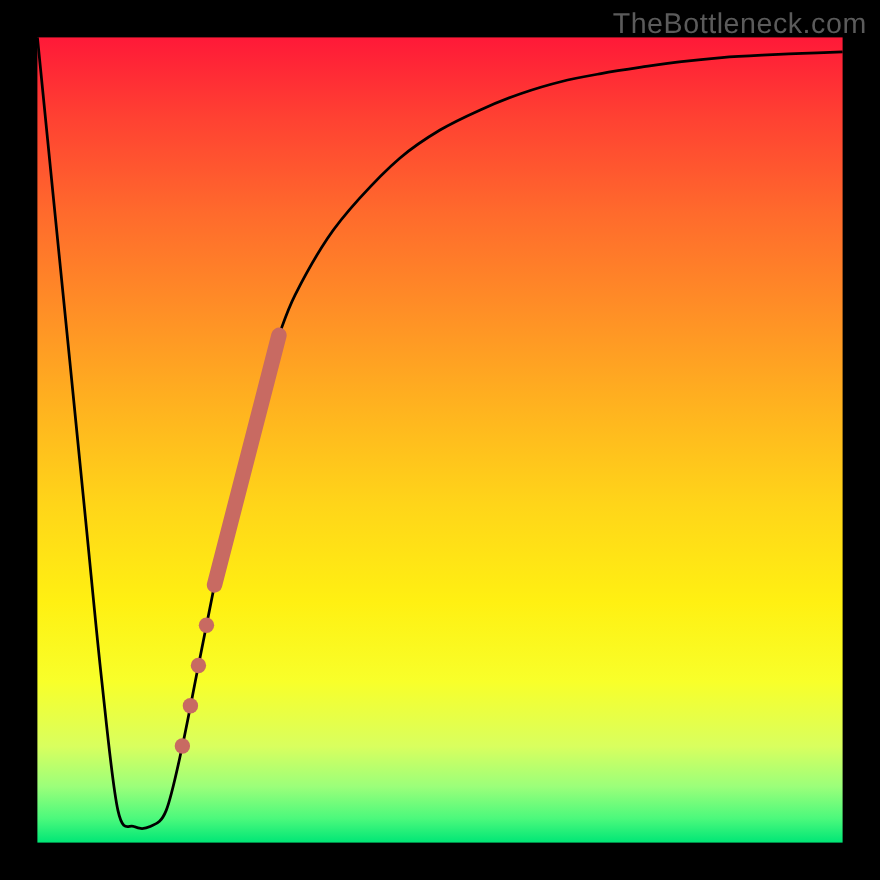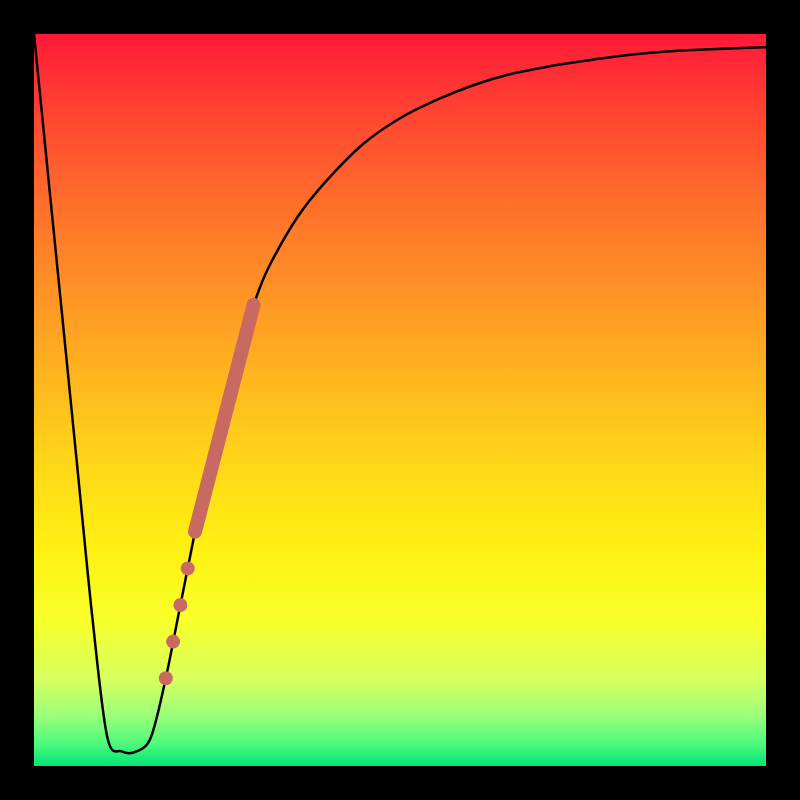--- a/index.html
+++ b/index.html
@@ -80,13 +80,14 @@
       <path id="curve-path" class="curve" d="M 0.0 0.0 C 2.4 24.4 9.8 97.6 14.6 146.4 C 19.5 195.2 24.4 244.0 29.3 292.8 C 34.2 341.6 39.0 390.4 43.9 439.2 C 48.8 488.0 53.7 541.7 58.6 585.6 C 63.4 629.5 68.3 680.8 73.2 702.7 C 78.1 724.7 83.0 714.9 87.8 717.4 C 92.7 719.8 97.6 719.8 102.5 717.4 C 107.4 714.9 112.2 714.9 117.1 702.7 C 122.0 690.5 126.9 666.1 131.8 644.2 C 136.6 622.2 141.5 595.4 146.4 571.0 C 151.3 546.6 156.2 522.2 161.0 497.8 C 165.9 473.4 170.8 446.5 175.7 424.6 C 180.6 402.6 185.4 384.3 190.3 366.0 C 195.2 347.7 200.1 330.6 205.0 314.8 C 209.8 298.9 214.7 284.3 219.6 270.8 C 224.5 257.4 226.9 248.9 234.2 234.2 C 241.6 219.6 253.8 197.6 263.5 183.0 C 273.3 168.4 281.8 158.6 292.8 146.4 C 303.8 134.2 317.2 120.2 329.4 109.8 C 341.6 99.4 353.8 91.5 366.0 84.2 C 378.2 76.9 390.4 71.4 402.6 65.9 C 414.8 60.4 427.0 55.5 439.2 51.2 C 451.4 47.0 463.6 43.3 475.8 40.3 C 488.0 37.2 500.2 35.1 512.4 32.9 C 524.6 30.7 536.8 28.9 549.0 27.1 C 561.2 25.3 573.4 23.4 585.6 22.0 C 597.8 20.5 610.0 19.3 622.2 18.3 C 634.4 17.3 646.6 16.7 658.8 16.1 C 671.0 15.5 683.2 15.1 695.4 14.6 C 707.6 14.2 725.9 13.4 732.0 13.2"></path>
       <line id="hl-seg" class="segment" x1="161.0" y1="497.8" x2="219.6" y2="270.8"></line>
       <g id="dots">
           <circle class="dot" cx="131.8" cy="644.2" r="7"></circle>
           <circle class="dot" cx="139.1" cy="607.6" r="7"></circle>
           <circle class="dot" cx="146.4" cy="571.0" r="7"></circle>
           <circle class="dot" cx="153.7" cy="534.4" r="7"></circle>
         </g>
     </svg>
   </div>
+  <div class="watermark">TheBottleneck.com</div>
 </div>
 
 </body></html>

